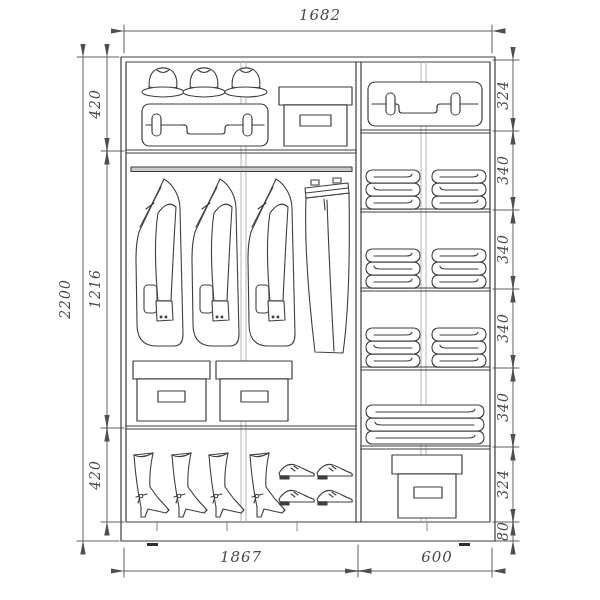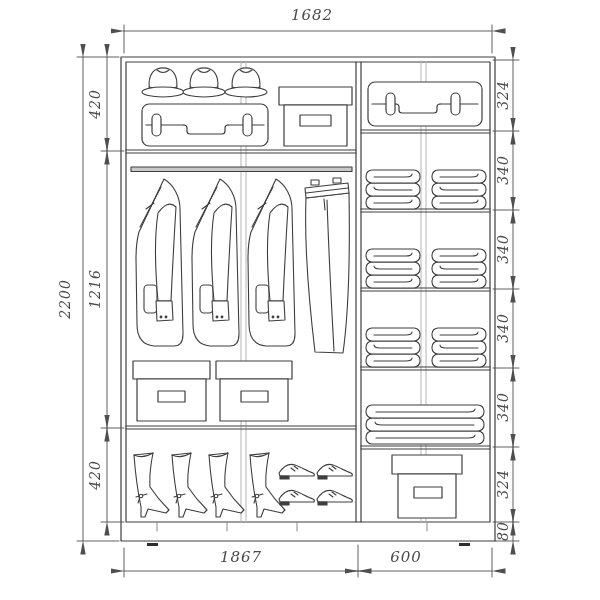--- a/index.html
+++ b/index.html
@@ -299,28 +299,28 @@
     <line x1="513" y1="522" x2="513" y2="541" marker-start="url(#ma)" marker-end="url(#ma)"></line>
 
     <line x1="124" y1="548" x2="124" y2="577"></line>
     <line x1="358" y1="545" x2="358" y2="577"></line>
     <line x1="492" y1="548" x2="492" y2="577"></line>
     <line x1="124" y1="571" x2="358" y2="571" marker-start="url(#ma)" marker-end="url(#ma)"></line>
     <line x1="358" y1="571" x2="492" y2="571" marker-start="url(#ma)" marker-end="url(#ma)"></line>
   </g>
 </svg>
 
-<div class="dim big" style="left:312px;top:15px">1682</div>
+<div class="dim big" style="left:320px;top:15px">1682</div>
 <div class="dim v" style="left:65px;top:299px">2200</div>
 <div class="dim v" style="left:95px;top:104px">420</div>
 <div class="dim v" style="left:95px;top:289px">1216</div>
 <div class="dim v" style="left:95px;top:475px">420</div>
 <div class="dim v" style="left:503px;top:95px">324</div>
 <div class="dim v" style="left:503px;top:170px">340</div>
 <div class="dim v" style="left:503px;top:249px">340</div>
 <div class="dim v" style="left:503px;top:328px">340</div>
 <div class="dim v" style="left:503px;top:407px">340</div>
 <div class="dim v" style="left:503px;top:484px">324</div>
 <div class="dim v" style="left:503px;top:531px">80</div>
 <div class="dim big" style="left:241px;top:557px">1867</div>
-<div class="dim big" style="left:406px;top:557px">600</div>
+<div class="dim big" style="left:437px;top:557px">600</div>
 
 </div>
 
 </body></html>

